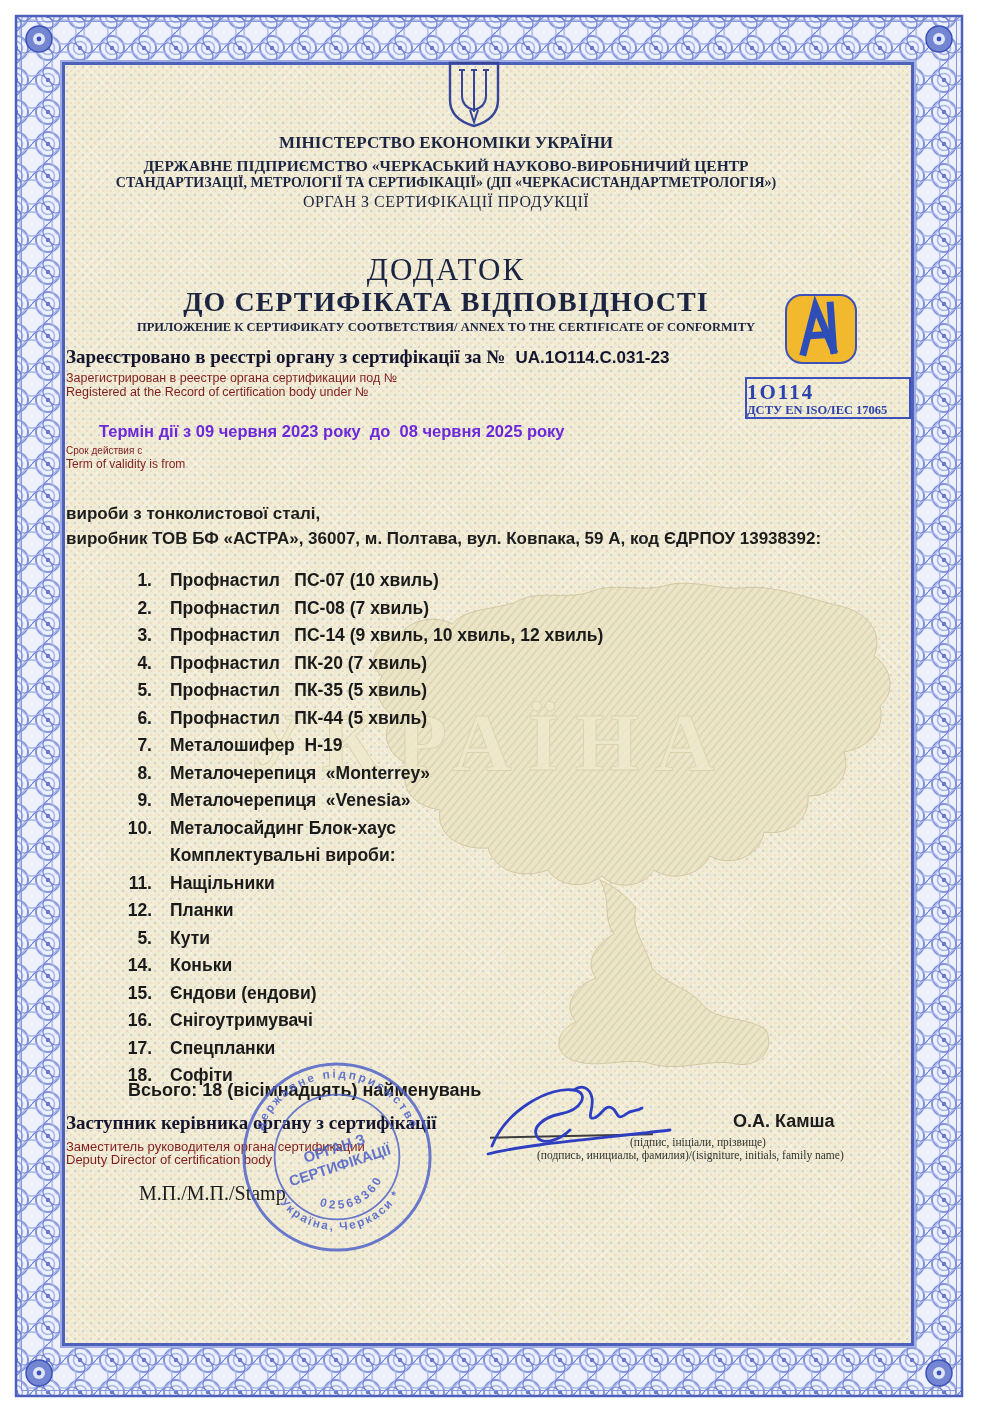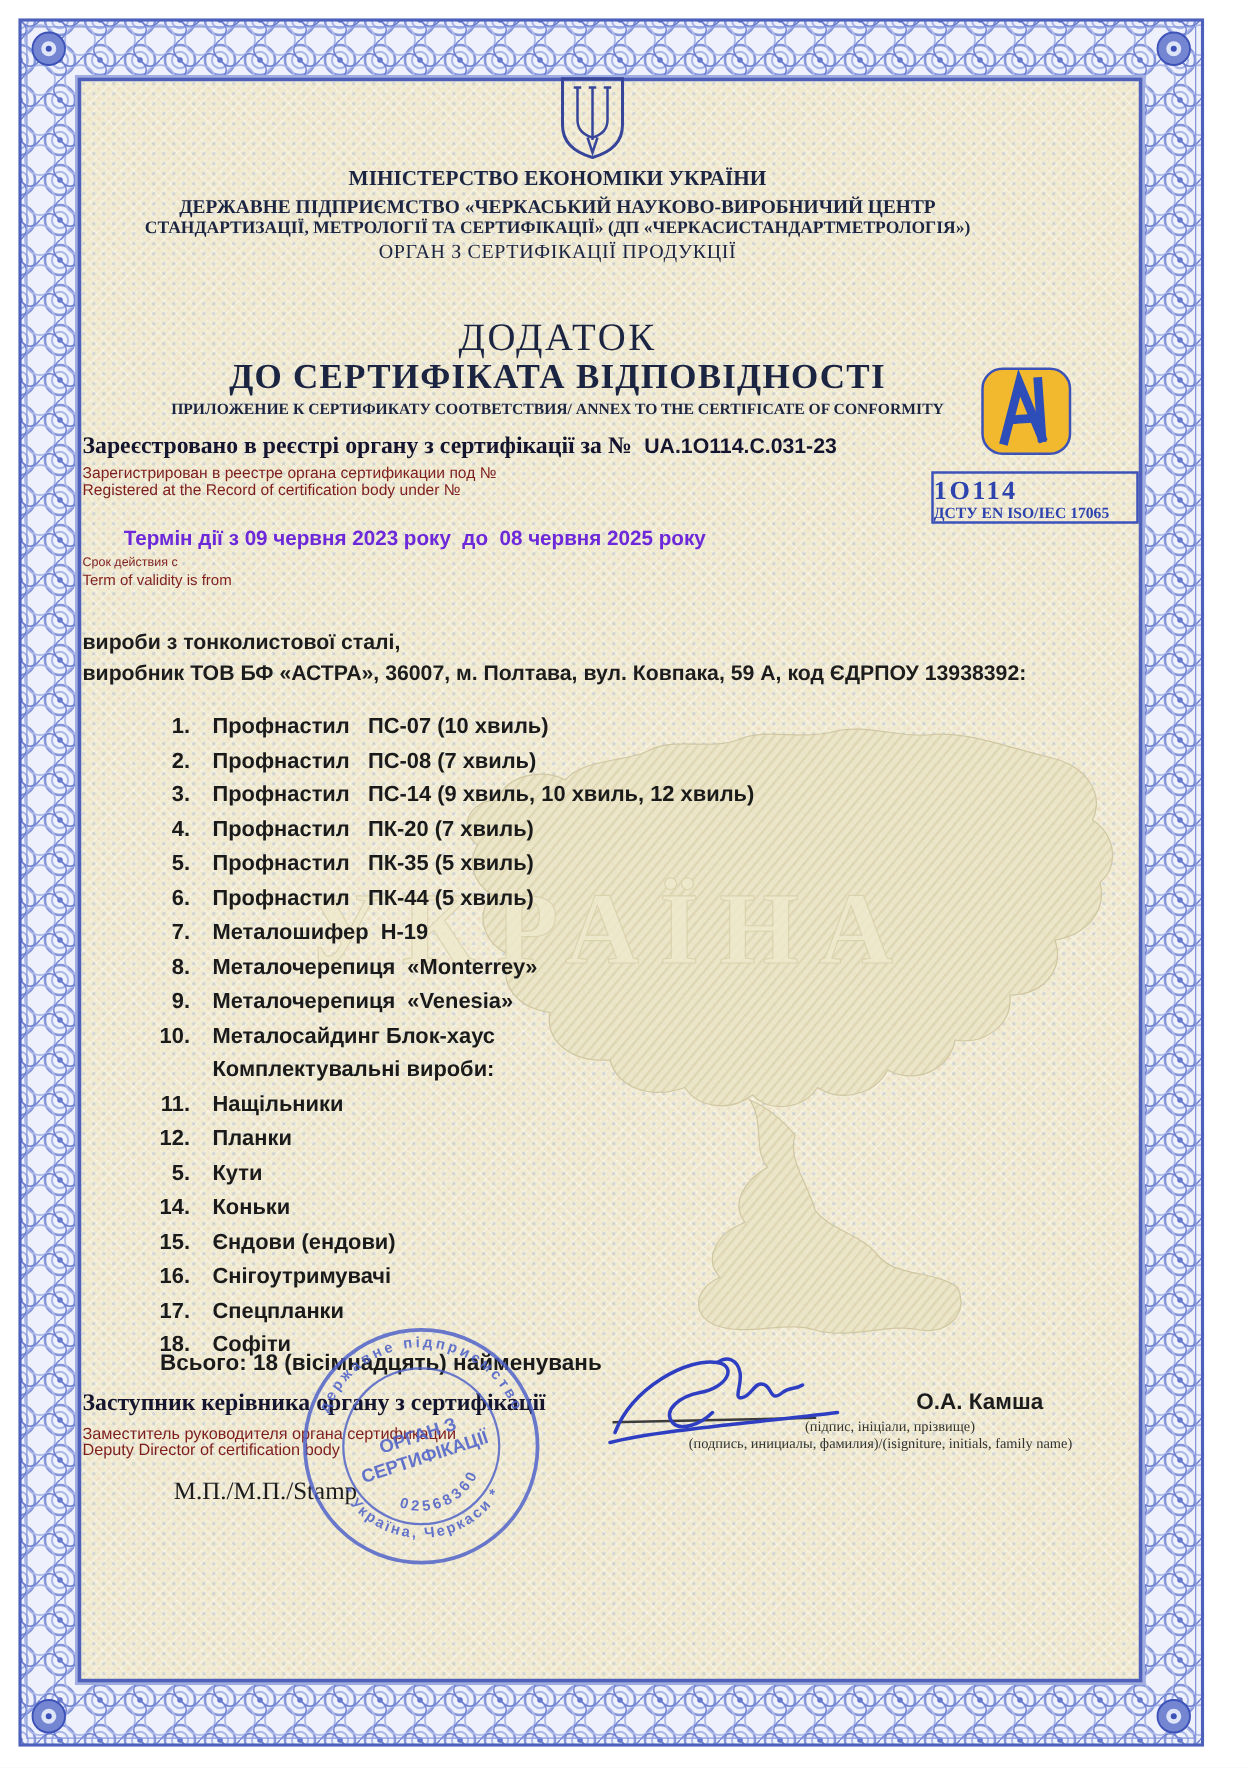--- a/index.html
+++ b/index.html
@@ -32,21 +32,21 @@
   .term-line{left:52px;top:422px;font:bold 16.5px "Liberation Sans",sans-serif;color:#6d28d9;white-space:pre;margin-left:47px;}
   .intro{font:bold 17px "Liberation Sans",sans-serif;color:#1c1c1c;white-space:nowrap;}
   .list-wrap{position:absolute;left:122px;top:570px;z-index:4;}
   .li-row{display:flex;height:27.5px;align-items:flex-start;}
   .li-num{width:30px;text-align:right;font:bold 17.5px "Liberation Sans",sans-serif;color:#1a1a1a;}
   .li-text{margin-left:18px;white-space:pre;font:bold 17.5px "Liberation Sans",sans-serif;color:#1a1a1a;}
   .total{left:128px;top:1080px;font:bold 18px "Liberation Sans",sans-serif;color:#1a1a1a;white-space:nowrap;}
   .deputy{left:66px;top:1112px;font:bold 19px "Liberation Serif",serif;color:#14142e;white-space:nowrap;}
   .stamp-lbl{left:103px;top:1182px;font:20px "Liberation Serif",serif;color:#1c1c1c;margin-left:36px;}
   .name{left:733px;top:1111px;font:bold 18px "Liberation Sans",sans-serif;color:#1c1c1c;white-space:nowrap;}
-  .cap{font:11.5px "Liberation Serif",serif;color:#33332e;white-space:nowrap;margin-left:14px;}
+  .cap{font:11.5px "Liberation Serif",serif;color:#33332e;white-space:nowrap;}
   .mark-box{left:784px;top:293px;z-index:5;}
   .code-box{left:745px;top:377px;width:166px;height:42px;border:2px solid #3d52b8;z-index:5;
             color:#2d43ae;box-sizing:border-box;}
   .code-box .c1{font:bold 21px "Liberation Serif",serif;letter-spacing:2px;line-height:22px;margin-top:2px;}
   .code-box .c2{font:bold 12.5px "Liberation Serif",serif;line-height:14px;}
   .stamp-svg{position:absolute;left:238px;top:1058px;z-index:8;}
   .sig-svg{position:absolute;left:486px;top:1080px;z-index:8;}
   .sig-line{position:absolute;left:490px;top:1135px;width:163px;height:2px;background:#3c3c3c;
             transform:rotate(-1.2deg);z-index:7;}
 </style>

